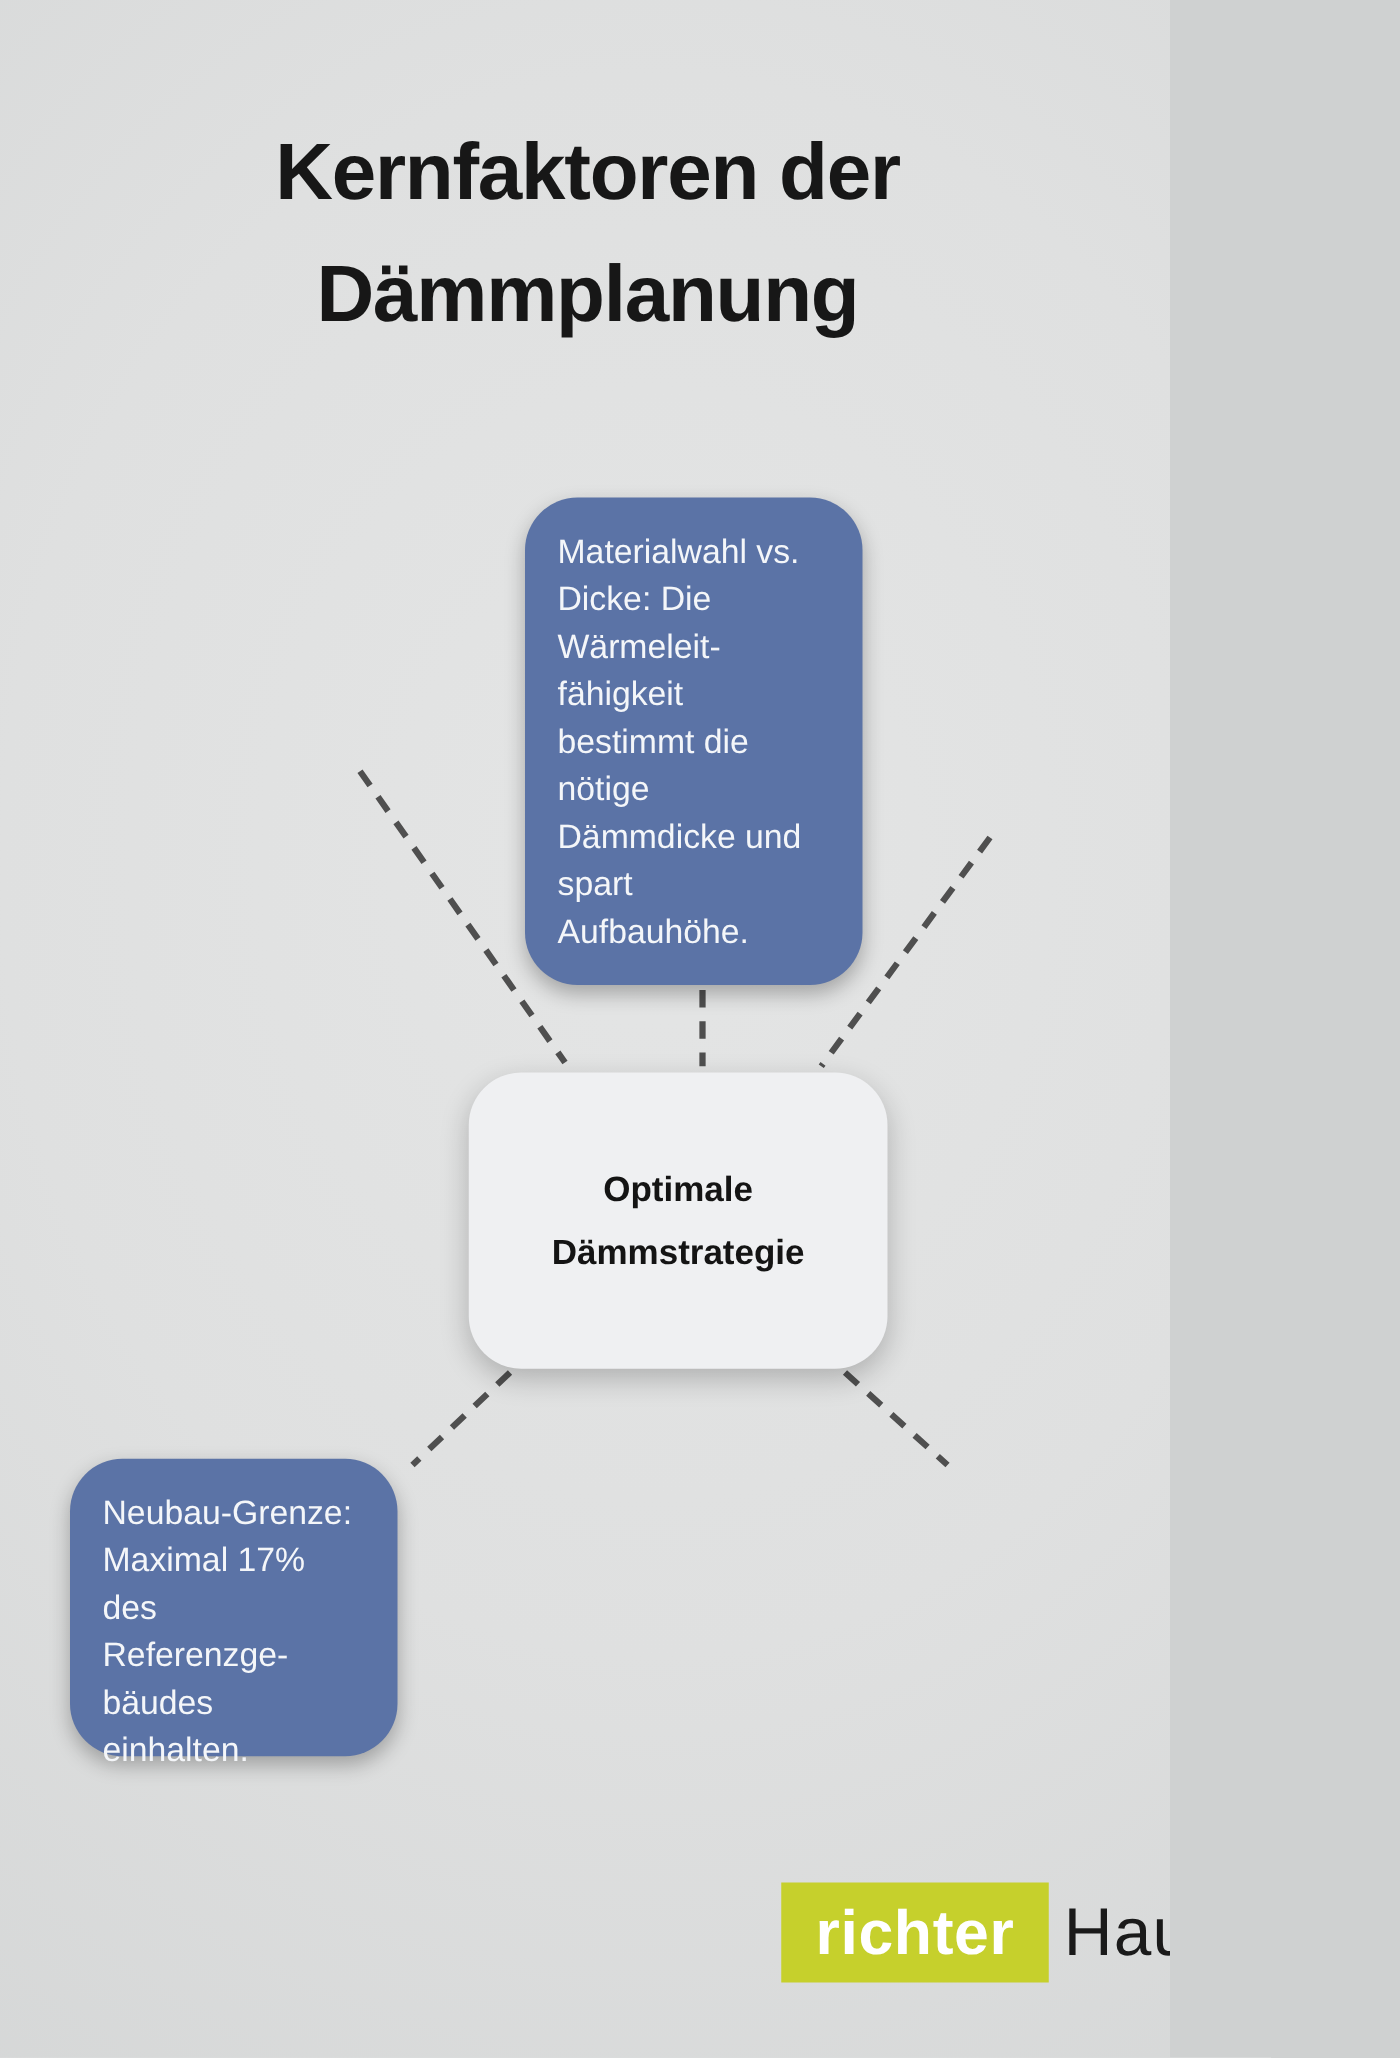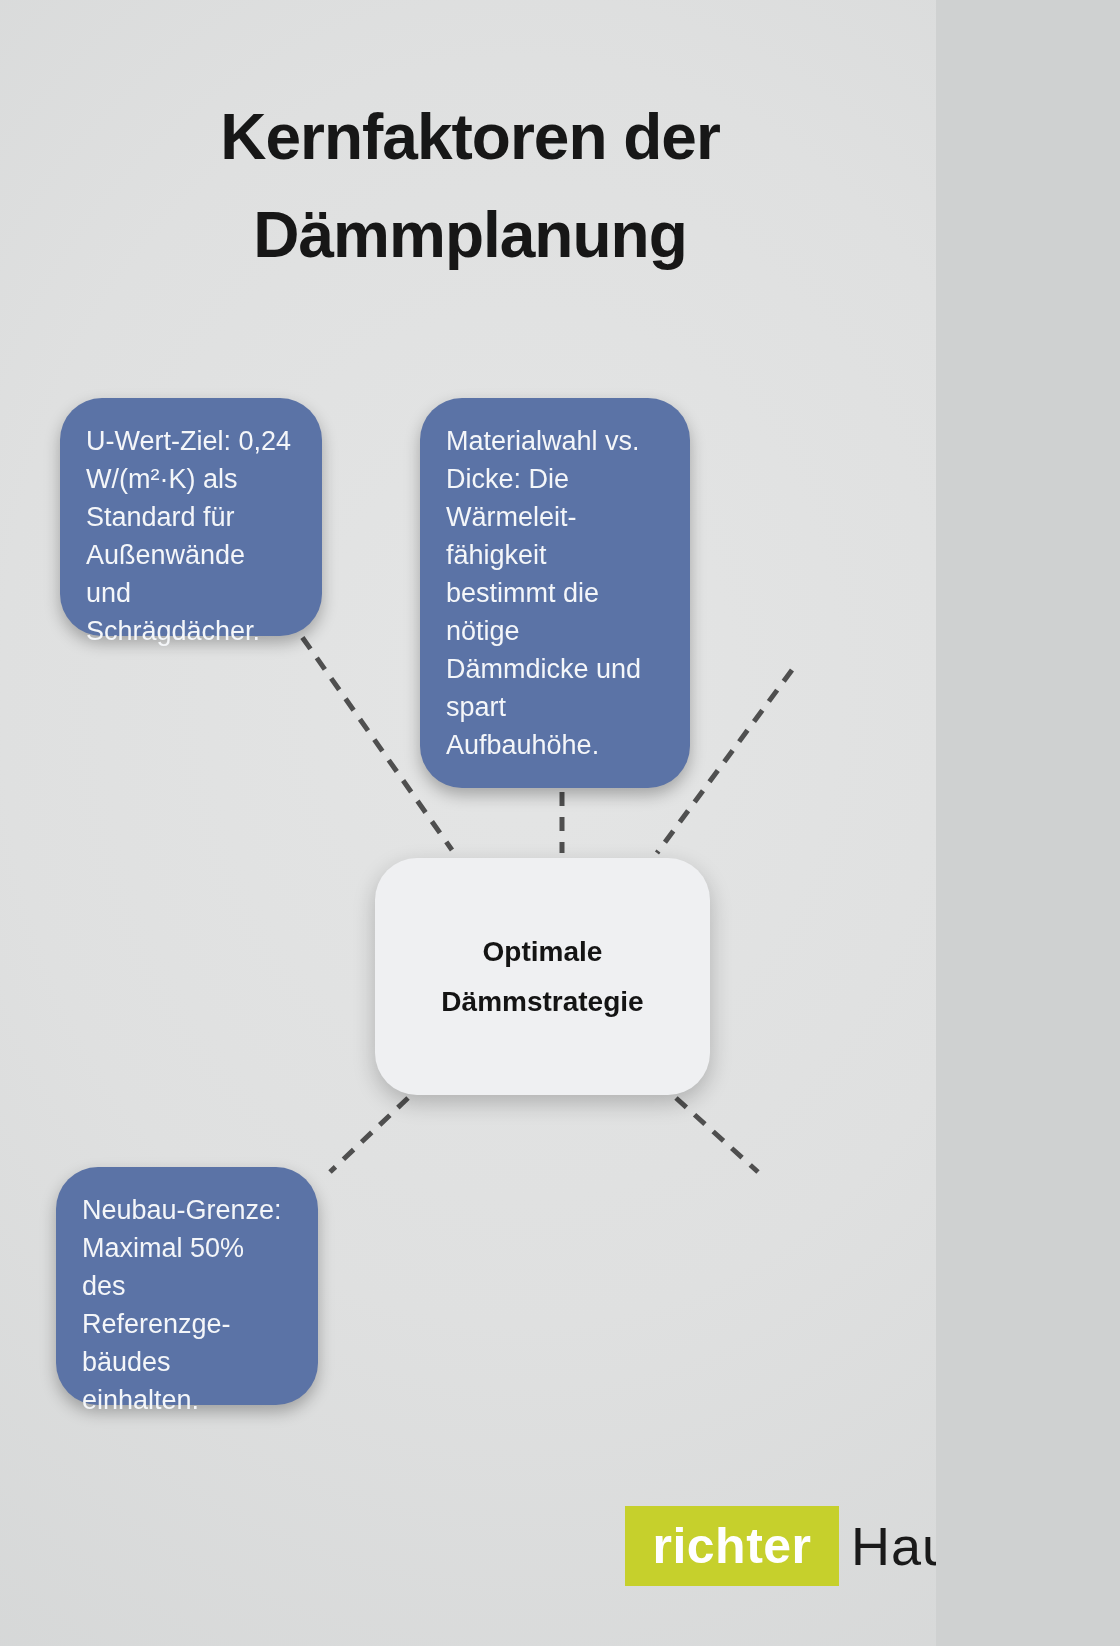--- a/index.html
+++ b/index.html
@@ -121,39 +121,34 @@
 Dämmplanung</div>
 
   <svg class="connectors" viewBox="0 0 1120 1646" xmlns="http://www.w3.org/2000/svg">
     <line x1="288" y1="617" x2="452" y2="850"></line>
     <line x1="562" y1="792" x2="562" y2="853"></line>
     <line x1="792" y1="670" x2="657" y2="853"></line>
     <line x1="408" y1="1098" x2="330" y2="1172"></line>
     <line x1="676" y1="1098" x2="758" y2="1172"></line>
   </svg>
 
-  <div class="factor" id="factor-u-wert">U-Wert-Ziel: 0,24
-W/(m²·K) als
-Standard für
-Außenwände und
-Schrägdächer.</div>
 
   <div class="factor" id="factor-materialwahl">Materialwahl vs.
 Dicke: Die
 Wärmeleit-
 fähigkeit
 bestimmt die
 nötige
 Dämmdicke und
 spart
 Aufbauhöhe.</div>
 
 
   <div class="factor" id="factor-neubau">Neubau-Grenze:
-Maximal 50% des
+Maximal 17% des
 Referenzge-
 bäudes
 einhalten.</div>
 
 
   <div class="center-node">Optimale
 Dämmstrategie</div>
 
   <div class="brand-logo">
     <span class="logo-primary">richter</span>

